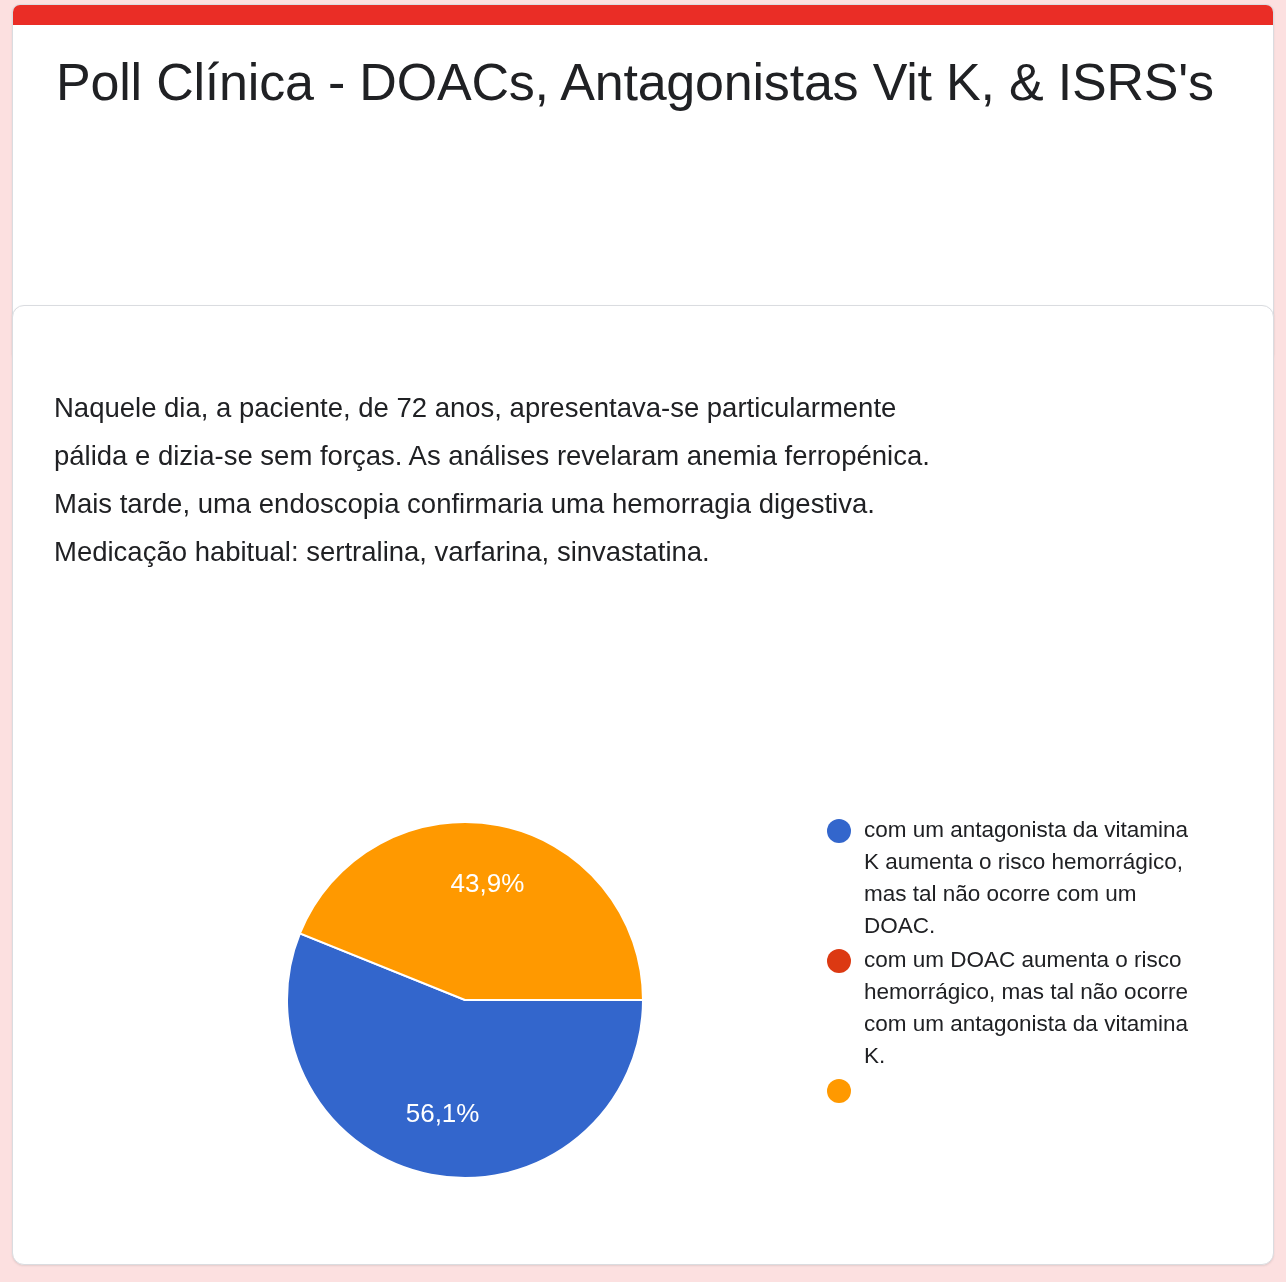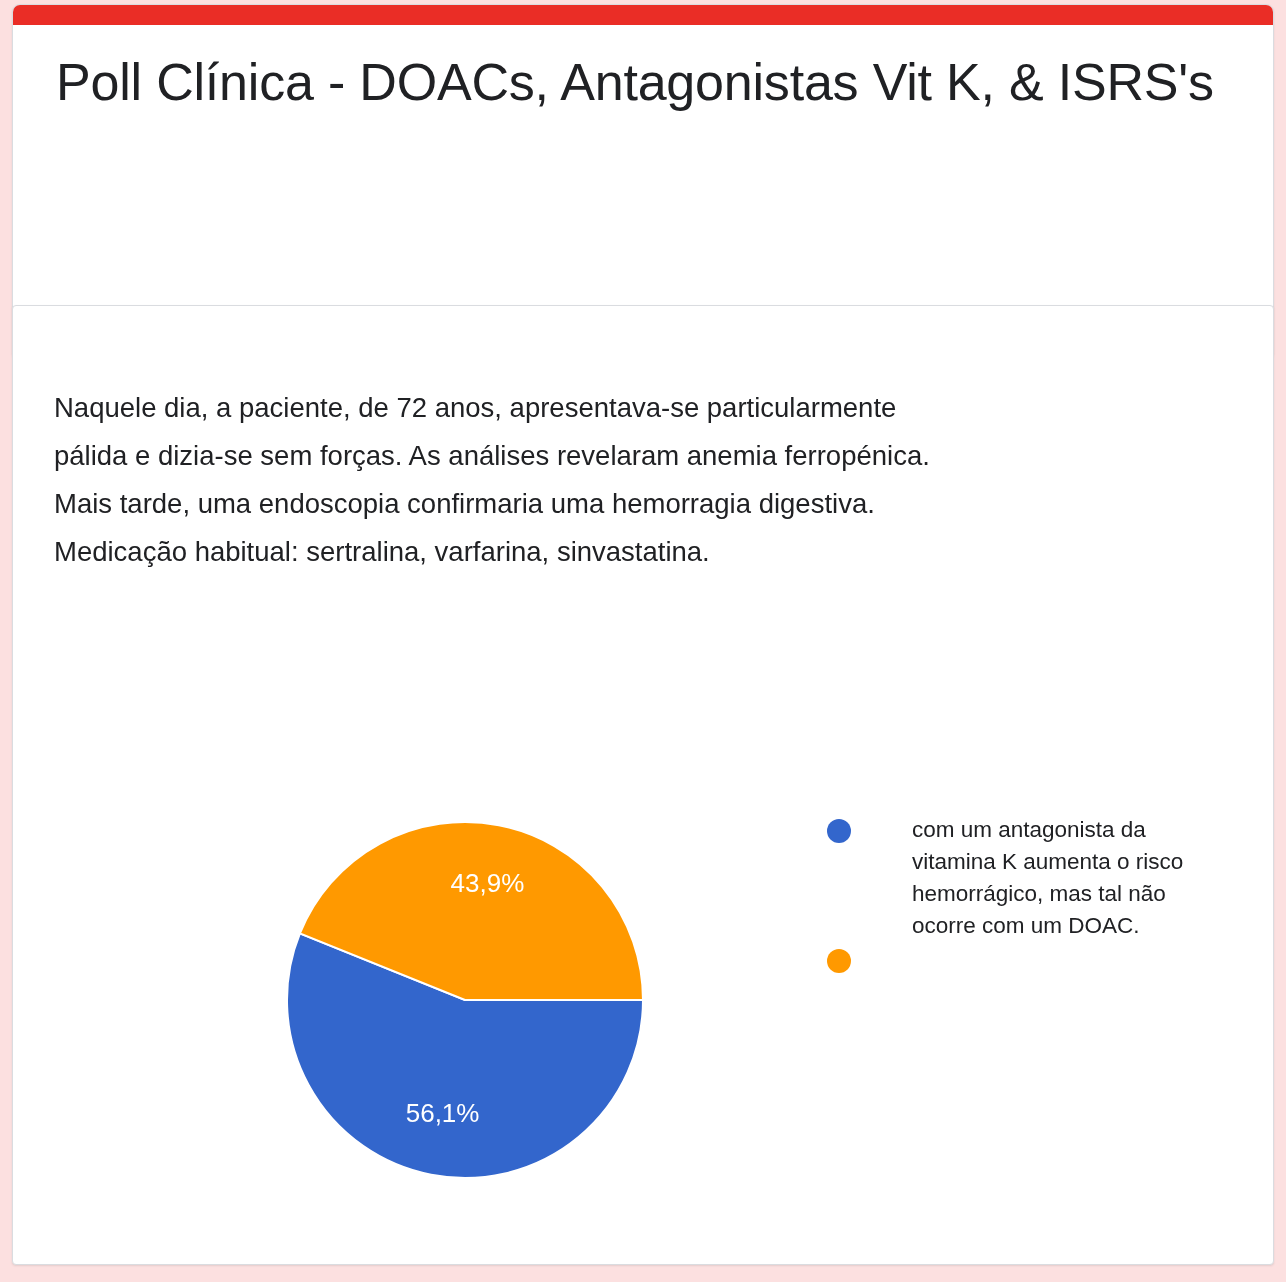--- a/index.html
+++ b/index.html
@@ -20,21 +20,21 @@
     width: 1286px;
     height: 1282px;
     box-sizing: border-box;
   }
 
   
   .card {
     position: absolute;
     background: #ffffff;
     border: 1px solid #dadce0;
-    border-radius: 4px;
+    border-radius: 12px;
     box-sizing: border-box;
   }
 
   .header-card {
     left: 12px;
     top: 4px;
     width: 1262px;
     height: 356px;
     border-radius: 8px;
     overflow: hidden;
@@ -148,21 +148,20 @@
     margin-top: 5px;
     margin-right: 13px;
   }
 
   .legend-text {
     font-size: 22.5px;
     line-height: 32px;
     color: #202124;
     font-weight: 400;
     max-width: 340px;
-    margin-left: 48px;
   }
 </style>
 </head>
 <body>
 
 <div class="page">
 
   <div class="card header-card">
     <div class="header-stripe"></div>
     <div class="form-title">Poll Clínica - DOACs, Antagonistas Vit K, &amp; ISRS's</div>
@@ -187,19 +186,23 @@
             </g>
         </svg>
       </div>
 
       <div class="legend" id="legend">
           <div class="legend-item">
             <span class="legend-dot" style="background: rgb(51, 102, 204);"></span>
             <span class="legend-text">com um antagonista da vitamina K aumenta o risco hemorrágico, mas tal não ocorre com um DOAC.</span>
           </div>
           <div class="legend-item">
+            <span class="legend-dot" style="background: rgb(220, 57, 18);"></span>
+            <span class="legend-text">com um DOAC aumenta o risco hemorrágico, mas tal não ocorre com um antagonista da vitamina K.</span>
+          </div>
+          <div class="legend-item">
             <span class="legend-dot" style="background: rgb(255, 153, 0);"></span>
           </div>
         </div>
 
     </div>
   </div>
 </div>
 
 </body></html>

